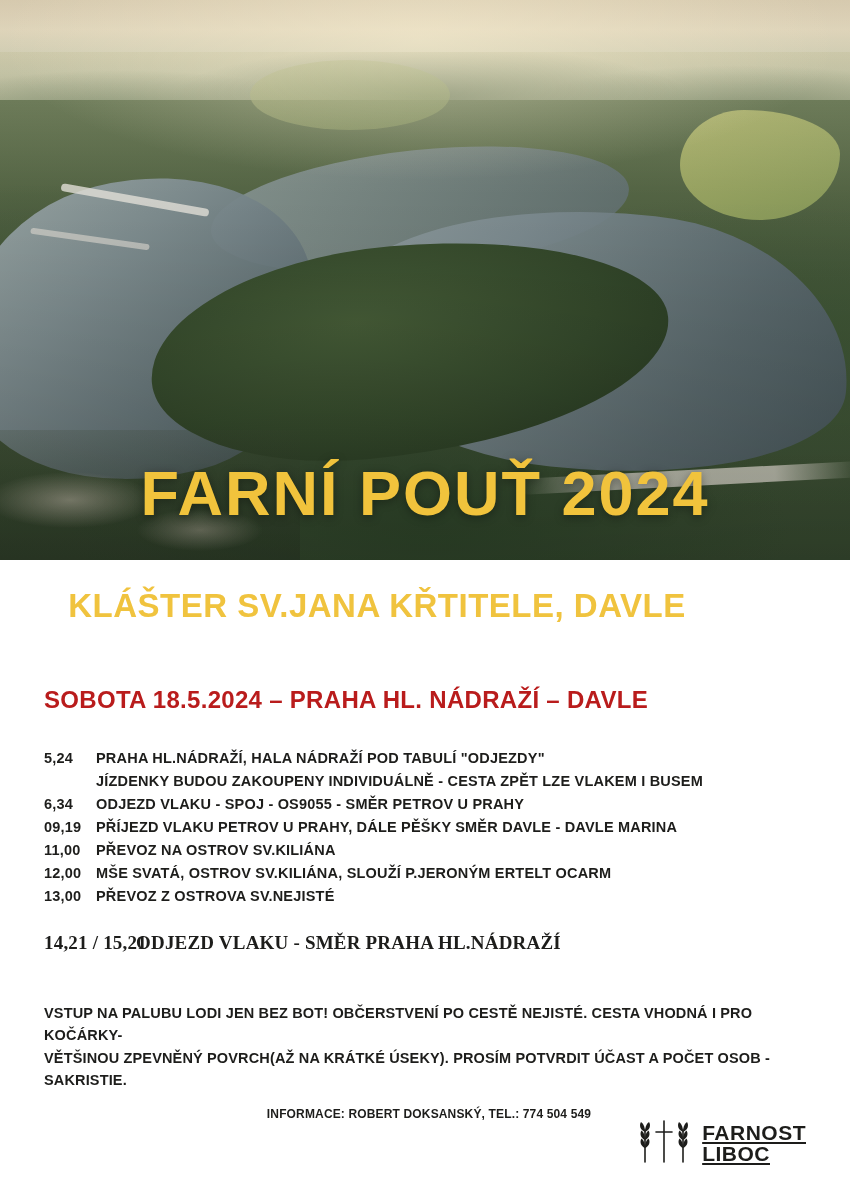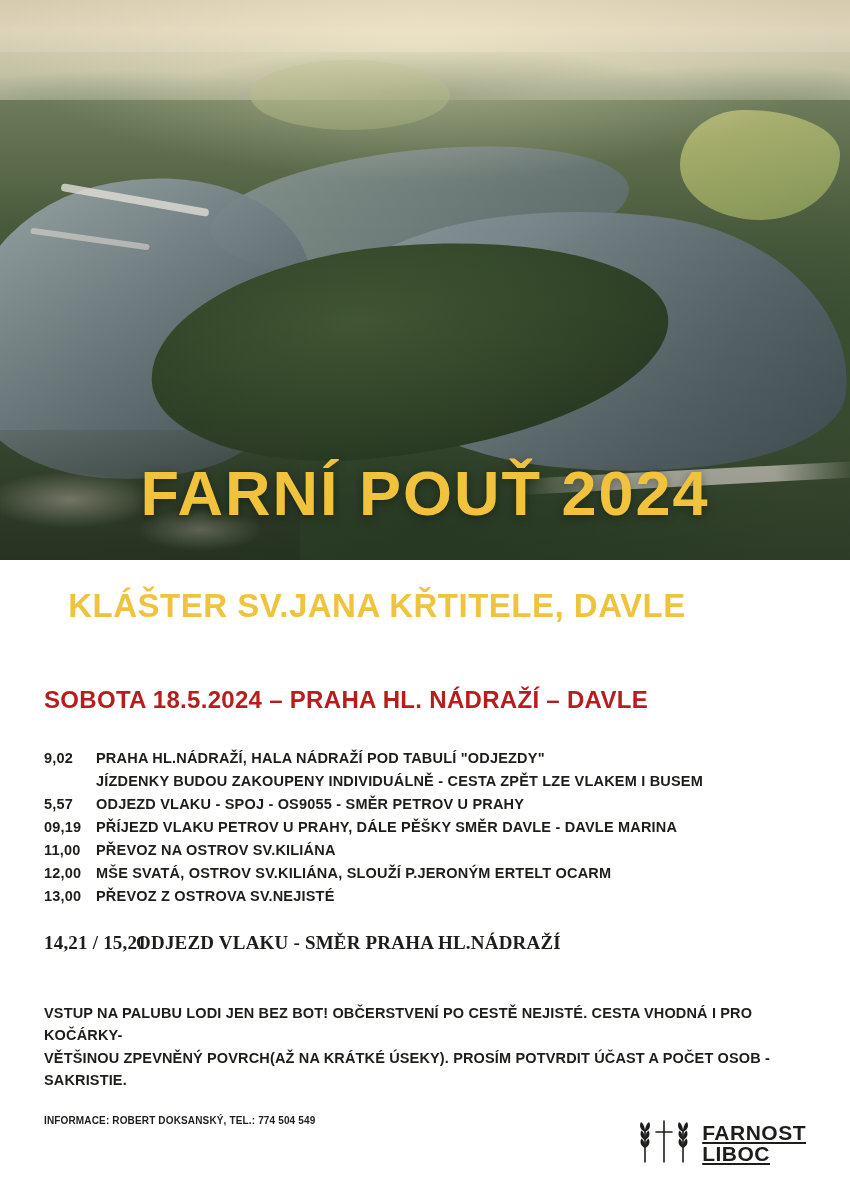--- a/index.html
+++ b/index.html
@@ -236,24 +236,25 @@
 
   .notes {
     margin-top: 44px;
     font-size: 14.5px;
     font-weight: 700;
     letter-spacing: 0.15px;
     line-height: 1.55;
   }
   .notes p { margin: 0; }
   .info {
-    margin-top: 24px;
-    font-size: 10px;
+    margin-top: 16px;
+    font-size: 12px;
     font-weight: 700;
     letter-spacing: 0.15px;
+    text-align: center;
   }
 
   
   .logo {
     position: absolute;
     right: 44px;
     bottom: 34px;
     display: flex;
     align-items: center;
     gap: 10px;
@@ -297,29 +298,29 @@
   <div class="title-sub">KLÁŠTER SV.JANA KŘTITELE, DAVLE</div>
 
   <div class="content">
 
     <div class="date-line">SOBOTA 18.5.2024  – PRAHA HL. NÁDRAŽÍ – DAVLE</div>
 
     <ul class="schedule">
 
       <li>
         <div class="sched-row">
-          <span class="sched-time">9,02</span>
+          <span class="sched-time">5,24</span>
           <span class="sched-text">PRAHA HL.NÁDRAŽÍ, HALA NÁDRAŽÍ POD TABULÍ "ODJEZDY"</span>
         </div>
         <div class="sched-sub">JÍZDENKY BUDOU ZAKOUPENY INDIVIDUÁLNĚ - CESTA ZPĚT LZE VLAKEM I BUSEM</div>
       </li>
 
       <li>
         <div class="sched-row">
-          <span class="sched-time">5,57</span>
+          <span class="sched-time">6,34</span>
           <span class="sched-text">ODJEZD VLAKU - SPOJ - OS9055 - SMĚR PETROV U PRAHY</span>
         </div>
       </li>
 
       <li>
         <div class="sched-row">
           <span class="sched-time">09,19</span>
           <span class="sched-text">PŘÍJEZD VLAKU PETROV U PRAHY, DÁLE PĚŠKY SMĚR DAVLE - DAVLE MARINA</span>
         </div>
       </li>

